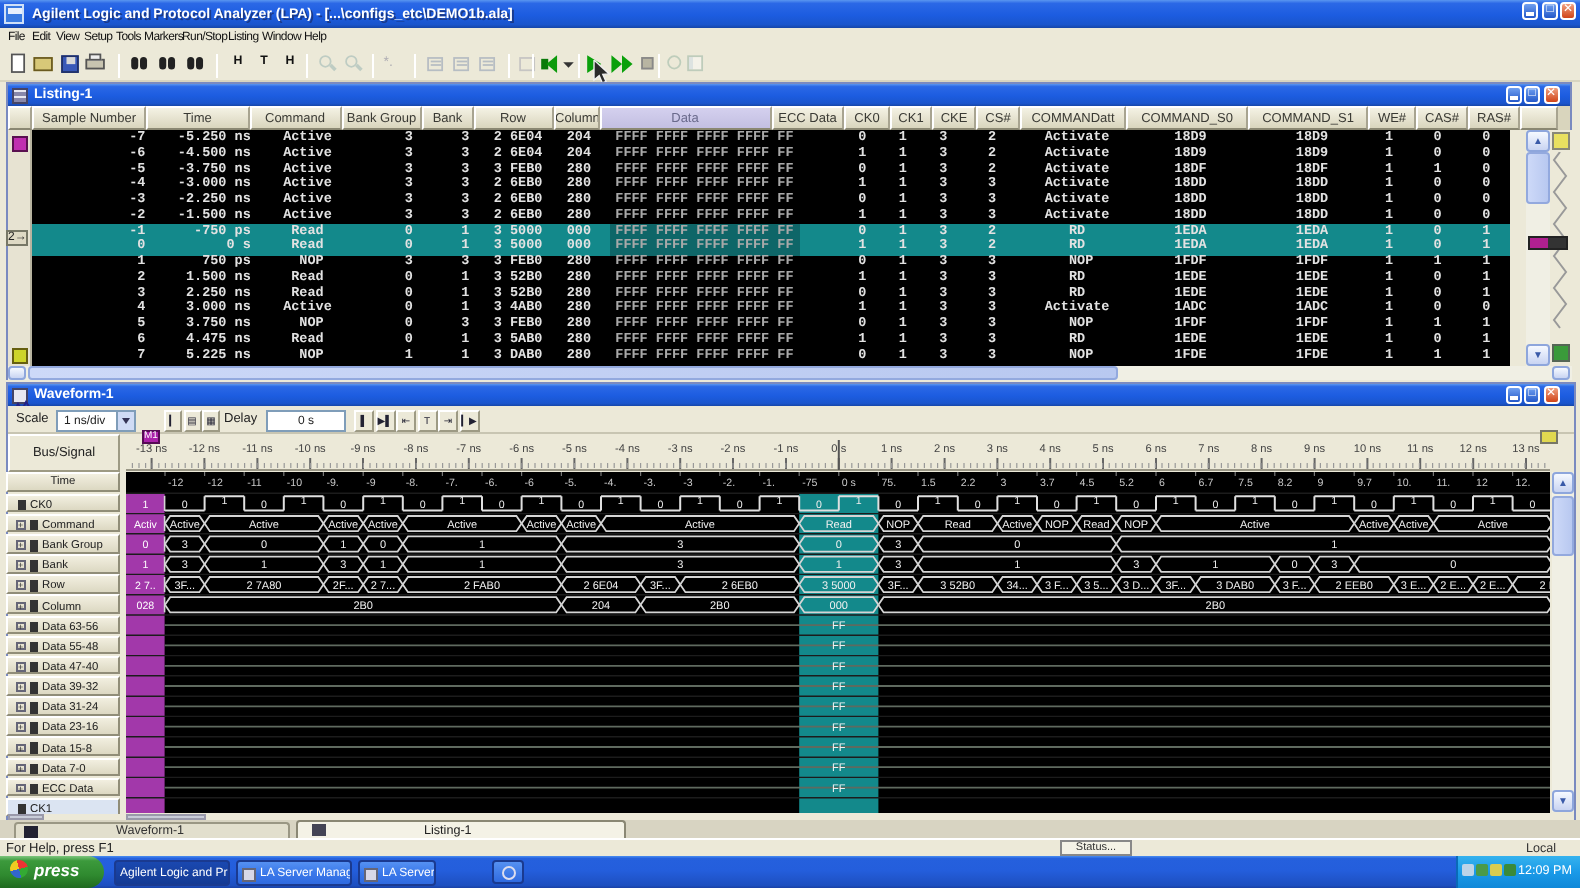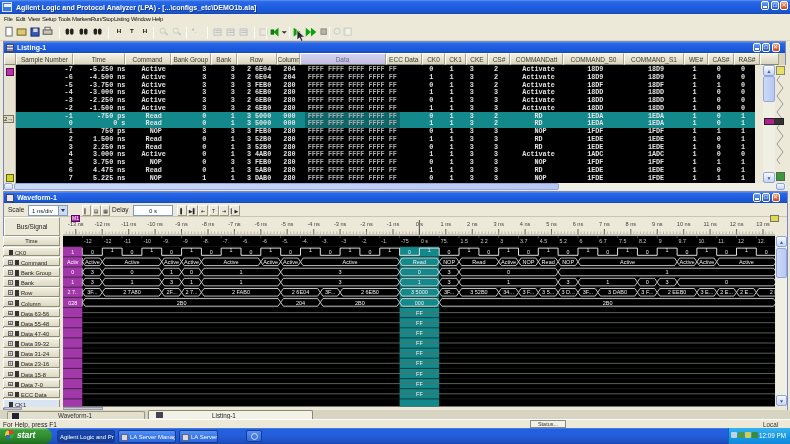--- a/index.html
+++ b/index.html
@@ -909,21 +909,21 @@
 <div class="abs" style="left:148px;top:410px;width:165px;height:9.5px;background:#f4f2e6;border:1px solid #8a8774;border-bottom:none;border-radius:2px 2px 0 0;"></div>
 <div class="abs" style="left:156px;top:412px;width:7px;height:6px;background:#445;"></div>
 <div class="abs" style="left:212px;top:411.5px;font-size:6.3px;color:#222;">Listing-1</div>
 <div class="abs" style="left:0;top:419px;width:790px;height:9px;background:#ece9d8;border-top:1px solid #fff;"></div>
 <div class="abs" style="left:3px;top:420.5px;font-size:6.5px;color:#222;">For Help, press F1</div>
 <div class="abs" style="left:530px;top:420px;width:36px;height:8px;background:#f4f2e6;border:1px solid #888;font-size:5.5px;text-align:center;color:#333;line-height:7px;">Status...</div>
 <div class="abs" style="left:763px;top:420.5px;font-size:6.3px;color:#333;">Local</div>
 <div class="abs" style="left:0;top:428px;width:790px;height:16px;background:linear-gradient(180deg,#4a8df0 0%,#2560dd 8%,#245edc 45%,#1d4fc0 92%,#1941a5 100%);"></div>
 <div class="abs" style="left:0;top:428px;width:52px;height:16px;background:linear-gradient(180deg,#7ec67e 0%,#3c9a3c 15%,#2f8a2f 60%,#1f6a1f 100%);border-radius:0 8px 8px 0;"></div>
 <div class="abs" style="left:5px;top:430px;width:9px;height:9px;border-radius:50%;background:conic-gradient(#e33 0 25%,#3a3 0 50%,#36c 0 75%,#ec2 0);transform:rotate(-15deg);"></div>
-<div class="abs" style="left:17px;top:430px;font-size:8.5px;font-weight:bold;font-style:italic;color:#fff;">start</div>
+<div class="abs" style="left:17px;top:430px;font-size:8.5px;font-weight:bold;font-style:italic;color:#fff;">press</div>
 <div class="abs" style="left:57px;top:429.5px;width:58px;height:13px;background:linear-gradient(180deg,#1a48b0,#143a94);border-radius:2px;border:1px solid #1a3a90;overflow:hidden;">
 <div style="position:absolute;left:2px;top:3px;font-size:6px;color:#fff;white-space:nowrap;">Agilent Logic and Prot...</div>
   </div>
 <div class="abs" style="left:118px;top:429.5px;width:58px;height:13px;background:linear-gradient(180deg,#5591f2 0%,#3a78ea 50%,#2f6ae0 100%);border-radius:2px;border:1px solid #1a3a90;overflow:hidden;">
 <div style="position:absolute;left:2px;top:3px;width:7px;height:7px;background:#d8d8e8;border:1px solid #667;"></div>
 <div style="position:absolute;left:11px;top:3px;font-size:6px;color:#fff;white-space:nowrap;">LA Server Manager</div>
   </div>
 <div class="abs" style="left:179px;top:429.5px;width:39px;height:13px;background:linear-gradient(180deg,#5591f2 0%,#3a78ea 50%,#2f6ae0 100%);border-radius:2px;border:1px solid #1a3a90;overflow:hidden;">
 <div style="position:absolute;left:2px;top:3px;width:7px;height:7px;background:#d8d8e8;border:1px solid #667;"></div>
 <div style="position:absolute;left:11px;top:3px;font-size:6px;color:#fff;white-space:nowrap;">LA Server</div>

